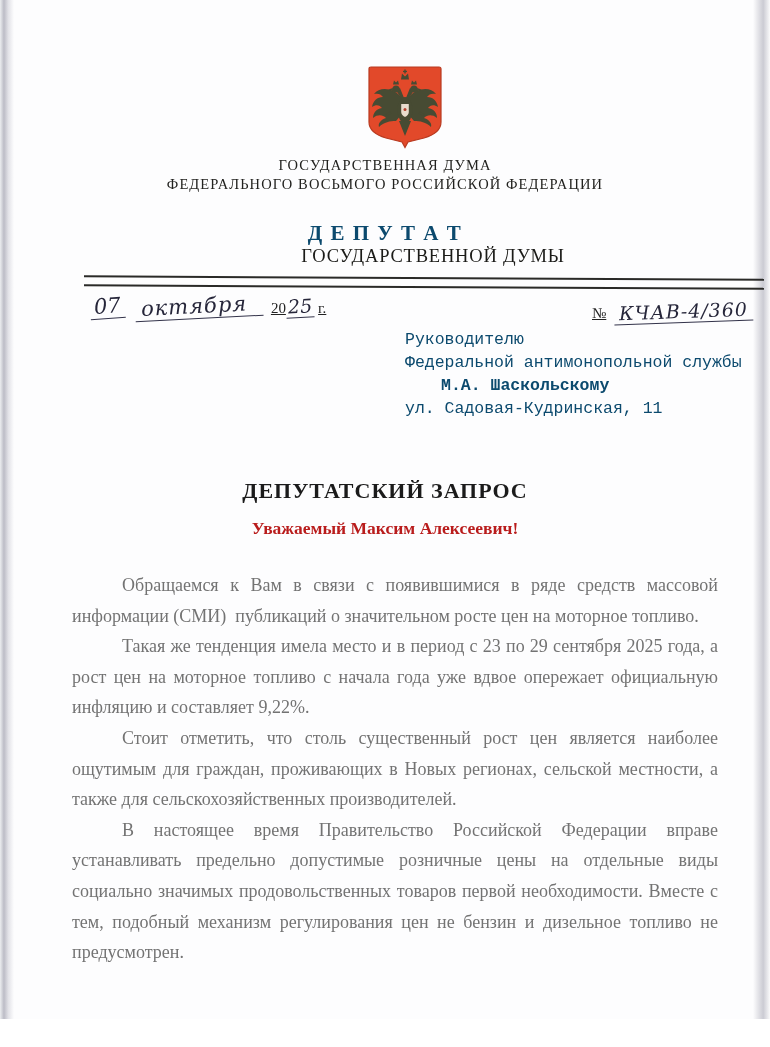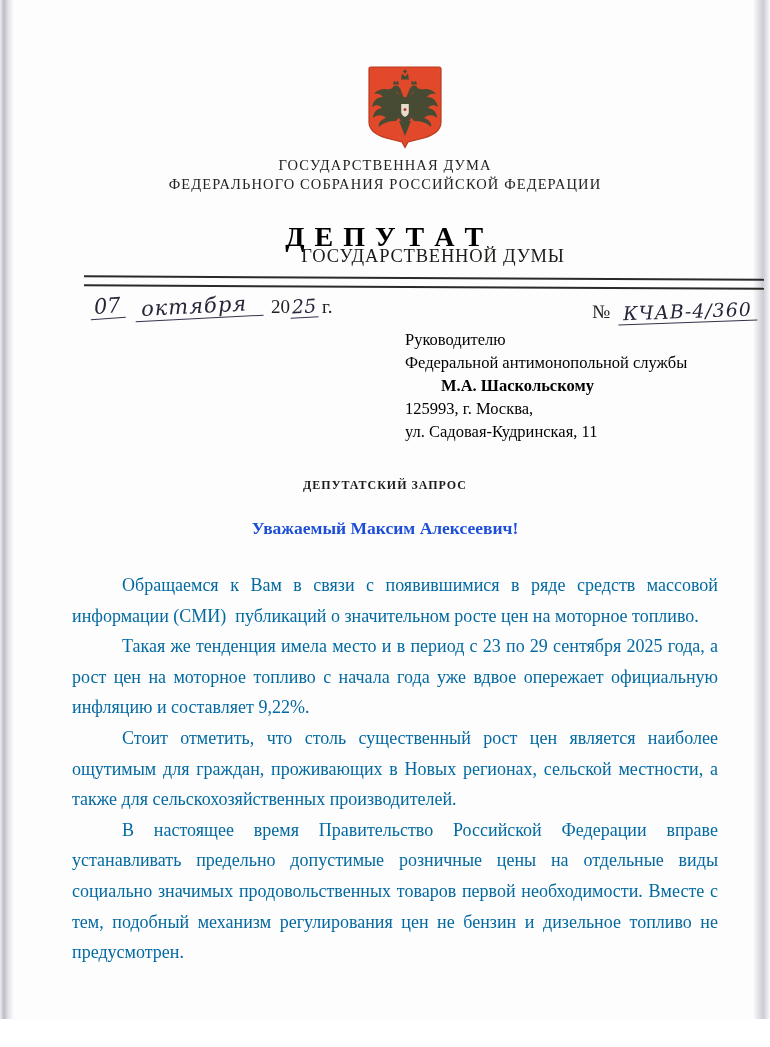--- a/index.html
+++ b/index.html
@@ -20,62 +20,62 @@
     background:linear-gradient(270deg,#fafafb 0%,#cbcbd3 40%,rgba(255,255,255,0) 100%);
   }
   .emblem{position:absolute;left:366px;top:64px;width:78px;height:86px;}
   .org-block{
     position:absolute;left:0;top:156px;width:100%;
     text-align:center;line-height:18.5px;
     font-size:14.5px;letter-spacing:1.1px;color:#22221f;
   }
   .role-line1{
     position:absolute;left:0;top:221px;width:100%;text-align:center;
-    font-size:28px;font-weight:bold;letter-spacing:1.5px;color:#000000;
+    font-size:21px;font-weight:bold;letter-spacing:1.5px;color:#0c4a6e;
   }
   .role-line2{
     position:absolute;left:0;top:246px;width:100%;text-align:center;
     font-size:18.5px;letter-spacing:0.8px;color:#1b1b18;padding-left:48px;
   }
   .rule{
     position:absolute;left:84px;top:277px;width:680px;height:7px;
     border-top:2px solid #2a2a28;border-bottom:2px solid #2a2a28;
     transform:rotate(0.28deg);
   }
   .dateline{position:absolute;left:0;top:294px;width:770px;height:40px;}
   .date-left{position:absolute;left:90px;top:0;white-space:nowrap;}
-  .printed{font-size:19px;color:#222;}
+  .printed{font-size:15px;color:#222;text-decoration:underline;}
   .hw{
     display:inline-block;
     font-family:"DejaVu Serif", serif;
     font-style:italic;
     color:#26263a;
   }
   .hw.underlined{border-bottom:1.6px solid #33334a;}
   .date-day{font-size:21px;transform:rotate(-4deg);padding:0 4px;margin-right:6px;}
   .date-month{font-size:21px;transform:rotate(-3deg);padding:0 16px 0 6px;margin-right:4px;letter-spacing:1px;}
   .date-year-written{font-size:19px;transform:rotate(-3deg);padding:0 2px;}
   .number-right{position:absolute;left:592px;top:6px;white-space:nowrap;}
   .doc-number{font-size:19px;transform:rotate(-2deg);padding:0 5px;letter-spacing:1px;margin-left:4px;}
   .recipient{
     position:absolute;left:405px;top:328px;
-    font-size:16.5px;line-height:23px;color:#000000;
+    font-size:16.5px;line-height:23px;color:#0c4a6e;font-family:Liberation Mono, monospace;
   }
   .recipient .bold{font-weight:bold;margin-left:36px;}
   .subject{
     position:absolute;left:0;top:478px;width:100%;text-align:center;
-    font-size:12px;font-weight:bold;letter-spacing:1px;color:#1b1b1b;
+    font-size:22px;font-weight:bold;letter-spacing:1px;color:#1b1b1b;
   }
   .salutation{
     position:absolute;left:0;top:518px;width:100%;text-align:center;
-    font-size:17.5px;font-weight:bold;color:#1d4ed8;
+    font-size:17.5px;font-weight:bold;color:#b91c1c;
   }
   .body-text{
     position:absolute;left:72px;top:570px;width:646px;
-    font-size:18px;line-height:30.6px;color:#0369a1;
+    font-size:18px;line-height:30.6px;color:#737373;
     text-align:justify;
   }
   .body-text p{
     margin:0;text-indent:50px;white-space:pre-wrap;
   }
 </style>
 </head>
 <body>
 
 <div class="photo">
@@ -104,21 +104,21 @@
         <rect x="20" y="49" width="5" height="2" transform="rotate(-25 22 50)"></rect>
         <rect x="53" y="49" width="5" height="2" transform="rotate(25 56 50)"></rect>
       </g>
       <path fill="#e8dccd" d="M35.2 40 H42.8 V48 Q42.8 51 39 53 Q35.2 51 35.2 48 Z"></path>
       <circle cx="39" cy="45.5" r="1.5" fill="#b5422e"></circle>
     </svg>
   </div>
 
   <div class="org-block">
     <div>ГОСУДАРСТВЕННАЯ ДУМА</div>
-    <div>ФЕДЕРАЛЬНОГО СОБРАНИЯ РОССИЙСКОЙ ФЕДЕРАЦИИ</div>
+    <div>ФЕДЕРАЛЬНОГО ВОСЬМОГО РОССИЙСКОЙ ФЕДЕРАЦИИ</div>
   </div>
 
   <div class="role-line1">Д Е П У Т А Т</div>
   <div class="role-line2">ГОСУДАРСТВЕННОЙ ДУМЫ</div>
 
   <div class="rule"></div>
 
   <div class="dateline">
     <div class="date-left">
       <span class="hw underlined date-day">07</span>
@@ -129,21 +129,20 @@
     <div class="number-right">
       <span class="printed">№</span>
       <span class="hw underlined doc-number">КЧАВ-4/360</span>
     </div>
   </div>
 
   <div class="recipient">
     <div>Руководителю</div>
     <div>Федеральной антимонопольной службы</div>
     <div class="bold">М.А. Шаскольскому</div>
-    <div>125993, г. Москва,</div>
     <div>ул. Садовая-Кудринская, 11</div>
   </div>
 
   <div class="subject">ДЕПУТАТСКИЙ ЗАПРОС</div>
   <div class="salutation">Уважаемый Максим Алексеевич!</div>
 
   <div class="body-text">
     <p>Обращаемся к Вам в связи с появившимися в ряде средств массовой информации (СМИ)  публикаций о значительном росте цен на моторное топливо.</p>
     <p>Такая же тенденция имела место и в период с 23 по 29 сентября 2025 года, а рост цен на моторное топливо с начала года уже вдвое опережает официальную инфляцию и составляет 9,22%.</p>
     <p>Стоит отметить, что столь существенный рост цен является наиболее ощутимым для граждан, проживающих в Новых регионах, сельской местности, а также для сельскохозяйственных производителей.</p>

